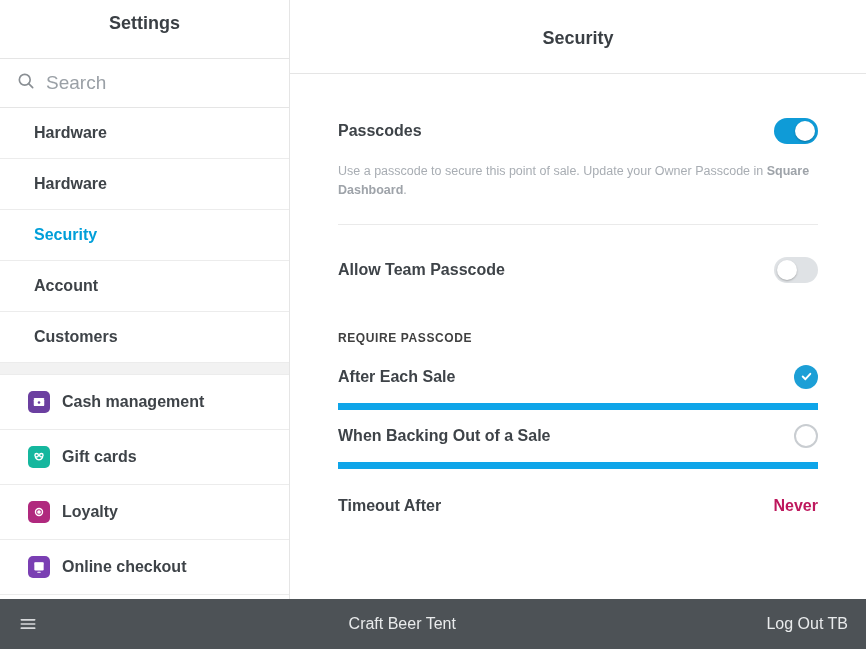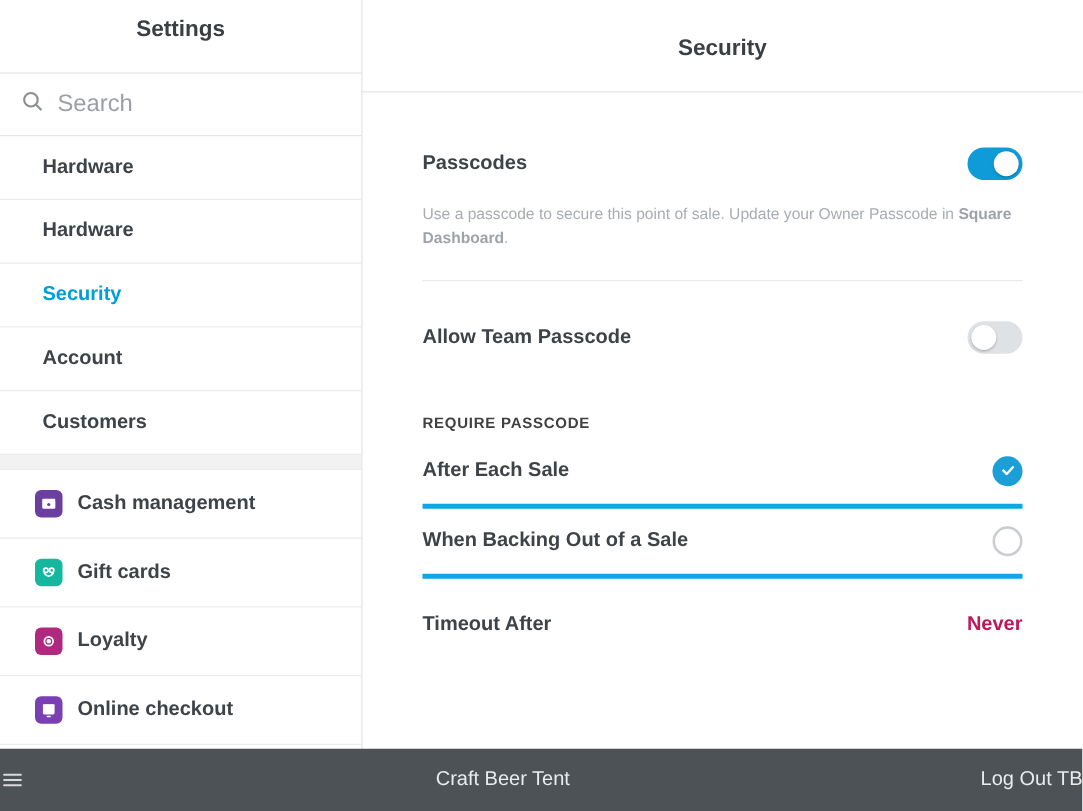--- a/index.html
+++ b/index.html
@@ -125,21 +125,21 @@
   }
   .hint .strong { font-weight: 600; color: #9ea3a9; }
   .section-title {
     font-size: 12px;
     letter-spacing: 0.6px;
     color: #404040;
     font-weight: 600;
     margin-top: 34px;
     margin-bottom: 6px;
   }
-  .row-divider { border-bottom: 4px solid #0ea5e9; }
+  .row-divider { border-bottom: 7px solid #0ea5e9; }
 
   
   .toggle {
     width: 44px;
     height: 26px;
     border-radius: 13px;
     position: relative;
     cursor: pointer;
     flex: 0 0 auto;
   }
@@ -181,21 +181,21 @@
     font-size: 16px;
   }
 
   
   .bottombar {
     height: 50px;
     background: #4d5256;
     color: #e9ebec;
     display: flex;
     align-items: center;
-    padding: 0 0;
+    padding: 0 18px;
     font-size: 16px;
   }
   .bottombar .menu-btn { cursor: pointer; display: inline-flex; }
   .bottombar .center {
     flex: 1;
     text-align: center;
     font-weight: 400;
   }
   .bottombar .logout {
     cursor: pointer;

